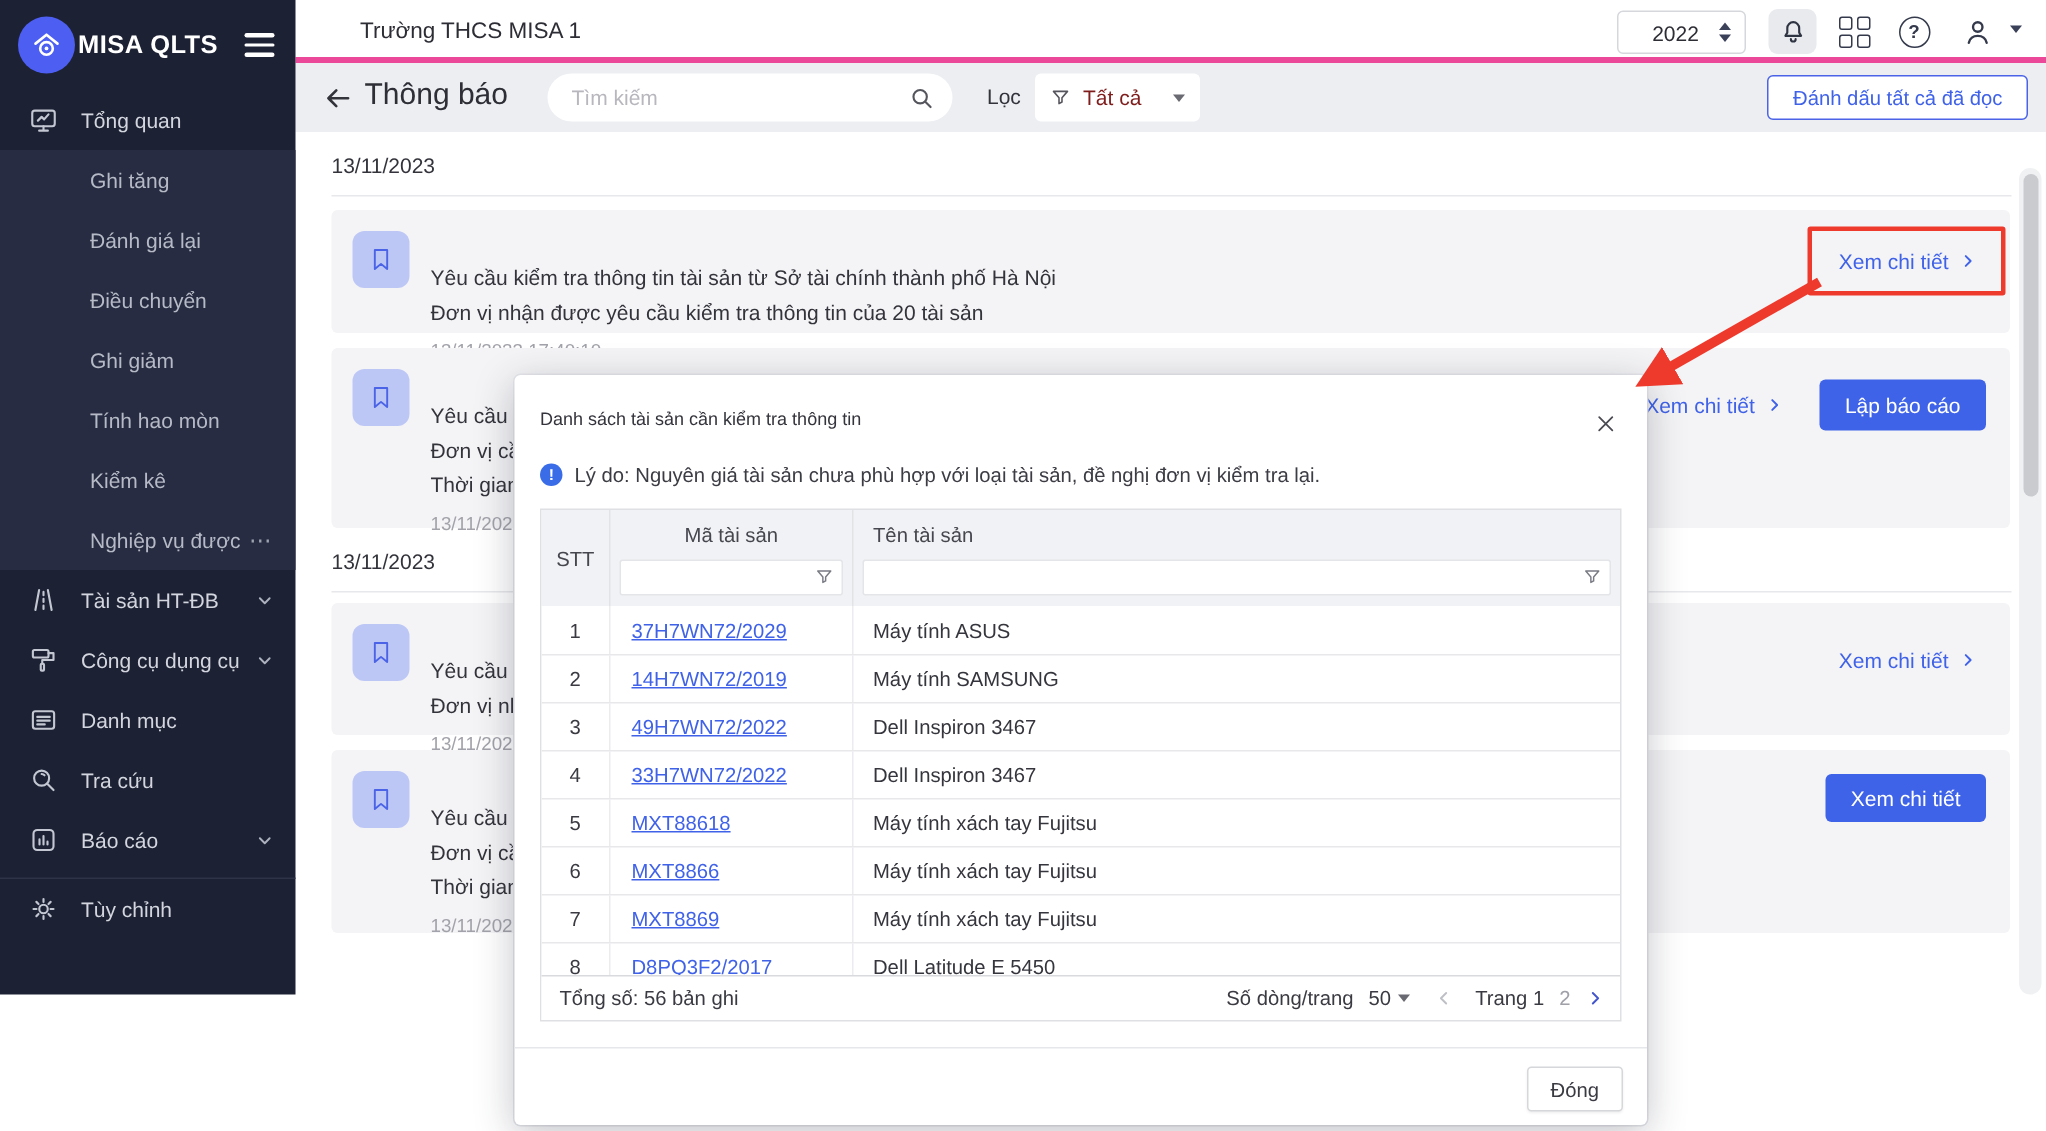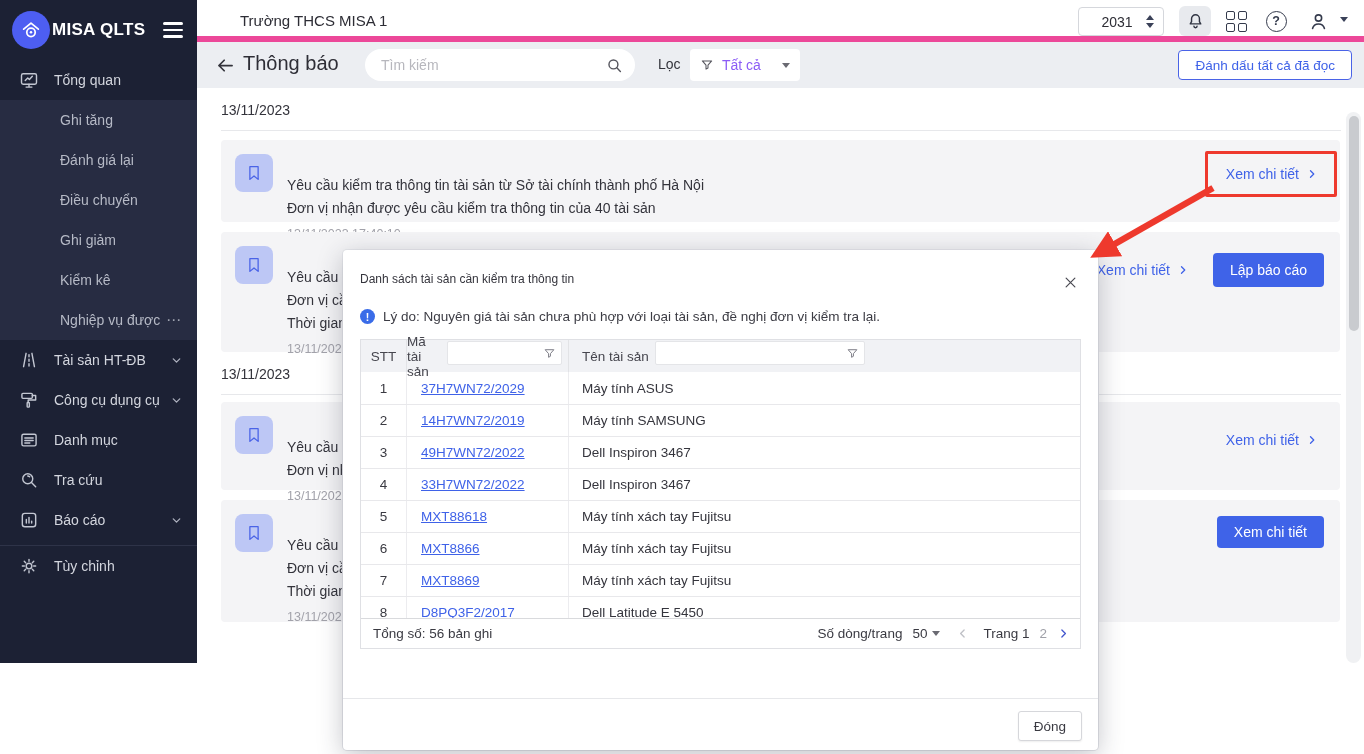--- a/index.html
+++ b/index.html
@@ -24,21 +24,21 @@
   .nav-caret { color:#aeb2bf; display:flex; }
   .nav-item.active { background:#4a5fe0; color:#fff; border-radius:3px; }
   .nav-item.active .nav-ic, .nav-item.active .nav-caret { color:#fff; }
   .submenu { background:#272c42; }
   .submenu .nav-item { padding-left:60px; color:#b6bac6; }
   .dots { color:#9fa3b0; letter-spacing:2px; font-size:15px; }
   .sb-divider { border-top:1px solid #2e3348; margin:5px 0 0 0; }
 
   
   #topbar { position:absolute; left:197px; top:0; width:1167px; height:42px;
-    background:#fff; border-bottom:6px solid #ec4899; z-index:5; }
+    background:#fff; border-bottom:4px solid #ec4899; z-index:5; }
   .school { position:absolute; left:43px; top:12px; font-size:15px; color:#2d2d35; }
   .yearbox { position:absolute; right:200px; top:7px; width:86px; height:29px;
     border:1px solid #d5d7dc; border-radius:4px; background:#fff; display:flex;
     align-items:center; padding:0 9px; cursor:pointer; }
   .yearbox .yr { flex:1; font-size:14px; color:#2d2d35; text-align:center; }
   .spin { display:flex; flex-direction:column; gap:3px; }
   .tri-up { width:0; height:0; border-left:4.5px solid transparent;
     border-right:4.5px solid transparent; border-bottom:5.5px solid #3a4158; }
   .tri-dn { width:0; height:0; border-left:4.5px solid transparent;
     border-right:4.5px solid transparent; border-top:5.5px solid #3a4158; }
@@ -67,21 +67,21 @@
   .searchbox { position:absolute; left:168px; top:7px; width:270px; height:32px;
     background:#fff; border-radius:17px; display:flex; align-items:center;
     padding:0 12px 0 16px; }
   .searchbox input { border:none; outline:none; flex:1; font-size:14px;
     color:#33333b; font-family:inherit; background:transparent; }
   .searchbox input::placeholder { color:#b7b7bd; }
   .filt-lbl { position:absolute; left:461px; top:14px; font-size:14px; color:#33333b; }
   .filt-dd { position:absolute; left:493px; top:7px; width:110px; height:32px;
     background:#fff; border-radius:4px; display:flex; align-items:center;
     padding:0 10px; cursor:pointer; }
-  .filt-dd .fv { flex:1; font-size:14px; color:#8b5cf6; margin-left:8px; }
+  .filt-dd .fv { flex:1; font-size:14px; color:#7f1d1d; margin-left:8px; }
   .dd-caret { width:0; height:0; border-left:4.5px solid transparent;
     border-right:4.5px solid transparent; border-top:5px solid #6a6a72; }
   .markread { position:absolute; right:12px; top:8px; height:30px; padding:0 16px;
     background:#fff; border:1px solid #4a63e7; border-radius:4px; color:#3f62e8;
     font-size:13.5px; display:flex; align-items:center; cursor:pointer;
     font-family:inherit; }
 
   
   #content { position:absolute; left:197px; top:88px; width:1167px; height:575px;
     background:#fff; z-index:1; }
@@ -119,21 +119,21 @@
   .m-reason { position:absolute; left:17px; top:59px; display:flex;
     align-items:center; gap:8px; font-size:13.5px; color:#3c3c44; }
   .info-dot { width:15px; height:15px; border-radius:50%; background:#3a6ce8;
     color:#fff; font-size:10.5px; font-weight:bold; display:flex;
     align-items:center; justify-content:center; flex:0 0 auto; }
   .m-table { position:absolute; left:17px; top:89px; width:721px;
     border:1px solid #dfe0e4; }
   .t-head { display:flex; background:#f1f2f5; }
   .th-stt { width:46px; border-right:1px solid #e2e3e6; display:flex;
     align-items:center; justify-content:center; font-size:13.5px; color:#46464e; }
-  .th-col { display:flex; }
+  .th-col { display:flex; flex-direction:column; }
   .th-col.code { width:162px; border-right:1px solid #e2e3e6; }
   .th-col.name { flex:1; }
   .th-label { height:32px; display:flex; align-items:center; font-size:13.5px;
     color:#46464e; }
   .th-label.center { justify-content:center; }
   .th-label.left { padding-left:13px; }
   .th-filter { height:32px; display:flex; align-items:center; padding:0 6px 6px 6px; }
   .f-input { position:relative; width:100%; height:24px; background:#fff;
     border-radius:2px; border:1px solid #e4e5e8; }
   .f-input input { width:100%; height:100%; border:none; outline:none;
@@ -211,20 +211,23 @@
     <div class="nav-item">
         <span class="nav-lbl">Đánh giá lại</span>
       </div>
     <div class="nav-item">
         <span class="nav-lbl">Điều chuyển</span>
       </div>
     <div class="nav-item">
         <span class="nav-lbl">Ghi giảm</span>
       </div>
     <div class="nav-item">
+        <span class="nav-lbl">Tính hao mòn</span>
+      </div>
+    <div class="nav-item">
         <span class="nav-lbl">Kiểm kê</span>
       </div>
     <div class="nav-item">
       <span class="nav-lbl">Nghiệp vụ được</span>
       <span class="dots">⋯</span>
     </div>
   </div>
 
   <div class="nav-item">
     <span class="nav-ic">
@@ -302,21 +305,21 @@
           <path d="M12 4v2.4M12 17.6V20M4 12h2.4M17.6 12H20M6.3 6.3l1.7 1.7M16 16l1.7 1.7M17.7 6.3L16 8M8 16l-1.7 1.7"></path>
         </svg>
     </span>
     <span class="nav-lbl">Tùy chỉnh</span>
   </div>
 </div>
 
 <div id="topbar">
   <div class="school">Trường THCS MISA 1</div>
   <div class="yearbox">
-    <span class="yr">2031</span>
+    <span class="yr">2022</span>
     <span class="spin">
         <i class="tri-up"></i>
         <i class="tri-dn"></i>
       </span>
   </div>
   <div class="topic bell">
     <svg width="19" height="19" viewBox="0 0 24 24" fill="none" stroke="#2f3442" stroke-width="1.8" stroke-linecap="round" stroke-linejoin="round">
         <path d="M12 3.5a5 5 0 0 0-5 5v3.8L5.4 15h13.2L17 12.3V8.5a5 5 0 0 0-5-5z"></path>
         <path d="M10 17.8a2 2 0 0 0 4 0"></path>
       </svg>
@@ -371,21 +374,21 @@
   <div class="date-head" style="top:14px;">13/11/2023</div>
 
   <div class="card" style="top:52px; height:82px;">
     <div class="bm-tile">
       <svg width="18" height="18" viewBox="0 0 24 24" fill="none" stroke="#4a63e7" stroke-width="1.7" stroke-linejoin="round">
           <path d="M6.5 3.5h11v17l-5.5-4.6-5.5 4.6z"></path>
         </svg>
     </div>
     <div class="card-text">
       <div class="cline">Yêu cầu kiểm tra thông tin tài sản từ Sở tài chính thành phố Hà Nội</div>
-      <div class="cline">Đơn vị nhận được yêu cầu kiểm tra thông tin của 40 tài sản</div>
+      <div class="cline">Đơn vị nhận được yêu cầu kiểm tra thông tin của 20 tài sản</div>
       <div class="cts">13/11/2023 17:40:10</div>
     </div>
     <div class="detail-link" style="position:absolute; right:22px; top:26px;">
       <span>Xem chi tiết</span>
       <svg width="12" height="12" viewBox="0 0 24 24" fill="none" stroke="#3f62e8" stroke-width="2.6" stroke-linecap="round" stroke-linejoin="round">
           <path d="M9 5.5l6.5 6.5L9 18.5"></path>
         </svg>
     </div>
   </div>
 

